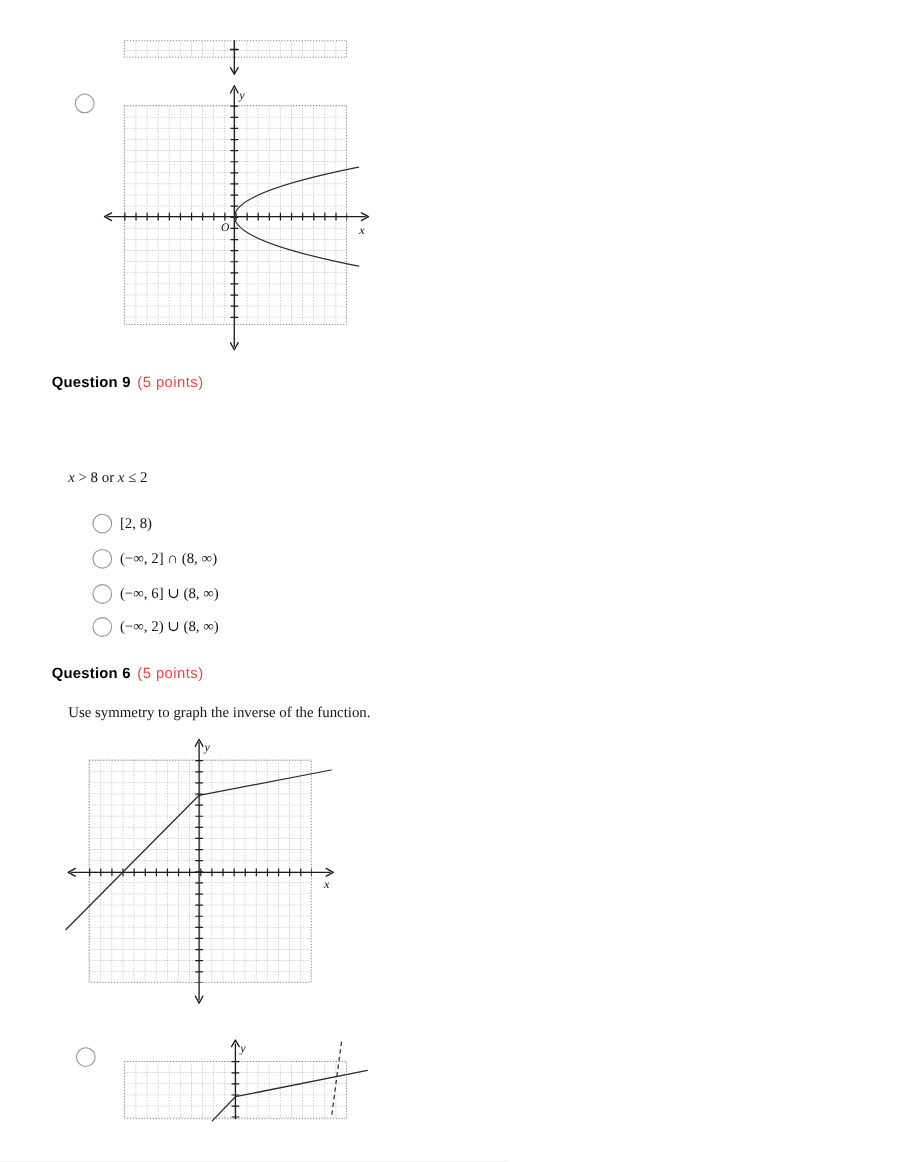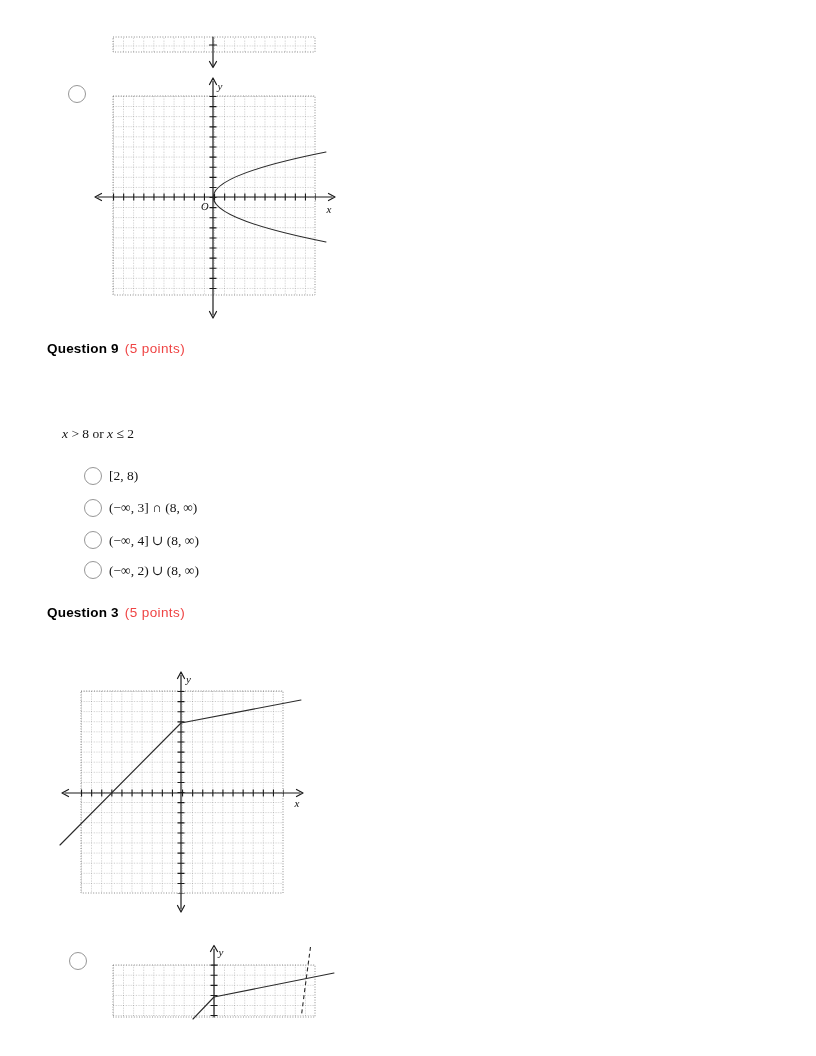--- a/index.html
+++ b/index.html
@@ -88,35 +88,36 @@
 
 
   <div class="bodytext" style="left:62px;top:425px"><span class="var">x</span><span> &gt; 8 or </span><span class="var">x</span><span> ≤ 2</span></div>
 
   <div class="opt" style="top:467px">
     <div class="radio oradio"></div>
     <div class="optlabel">[2, 8)</div>
   </div>
   <div class="opt" style="top:499px">
     <div class="radio oradio"></div>
-    <div class="optlabel">(−∞, 3] ∩ (8, ∞)</div>
+    <div class="optlabel">(−∞, 2] ∩ (8, ∞)</div>
   </div>
   <div class="opt" style="top:531px">
     <div class="radio oradio"></div>
-    <div class="optlabel">(−∞, 4] ∪ (8, ∞)</div>
+    <div class="optlabel">(−∞, 6] ∪ (8, ∞)</div>
   </div>
   <div class="opt" style="top:561px">
     <div class="radio oradio"></div>
     <div class="optlabel">(−∞, 2) ∪ (8, ∞)</div>
   </div>
 
   <div class="qheader" style="left:47px;top:604px">
-    <span class="qtitle">Question 3</span><span class="qpoints">(5 points)</span>
+    <span class="qtitle">Question 6</span><span class="qpoints">(5 points)</span>
   </div>
 
+  <div class="bodytext" style="left:62px;top:639px">Use symmetry to graph the inverse of the function.</div>
 
   <svg class="g" style="left:55px;top:665px;width:255px;height:250px" viewBox="55 665 255 250">
     <rect class="gridB" x="81" y="691" width="202" height="202"></rect>
     <g>
       <line class="ticks" x1="81" y1="793" x2="283.6" y2="793"></line>
       <line class="axis" x1="65" y1="793" x2="300" y2="793"></line>
       <polyline class="axis" points="68.5,789.5 62,793 68.5,796.5"></polyline>
       <polyline class="axis" points="296.5,789.5 303,793 296.5,796.5"></polyline>
     </g>
     <g>

